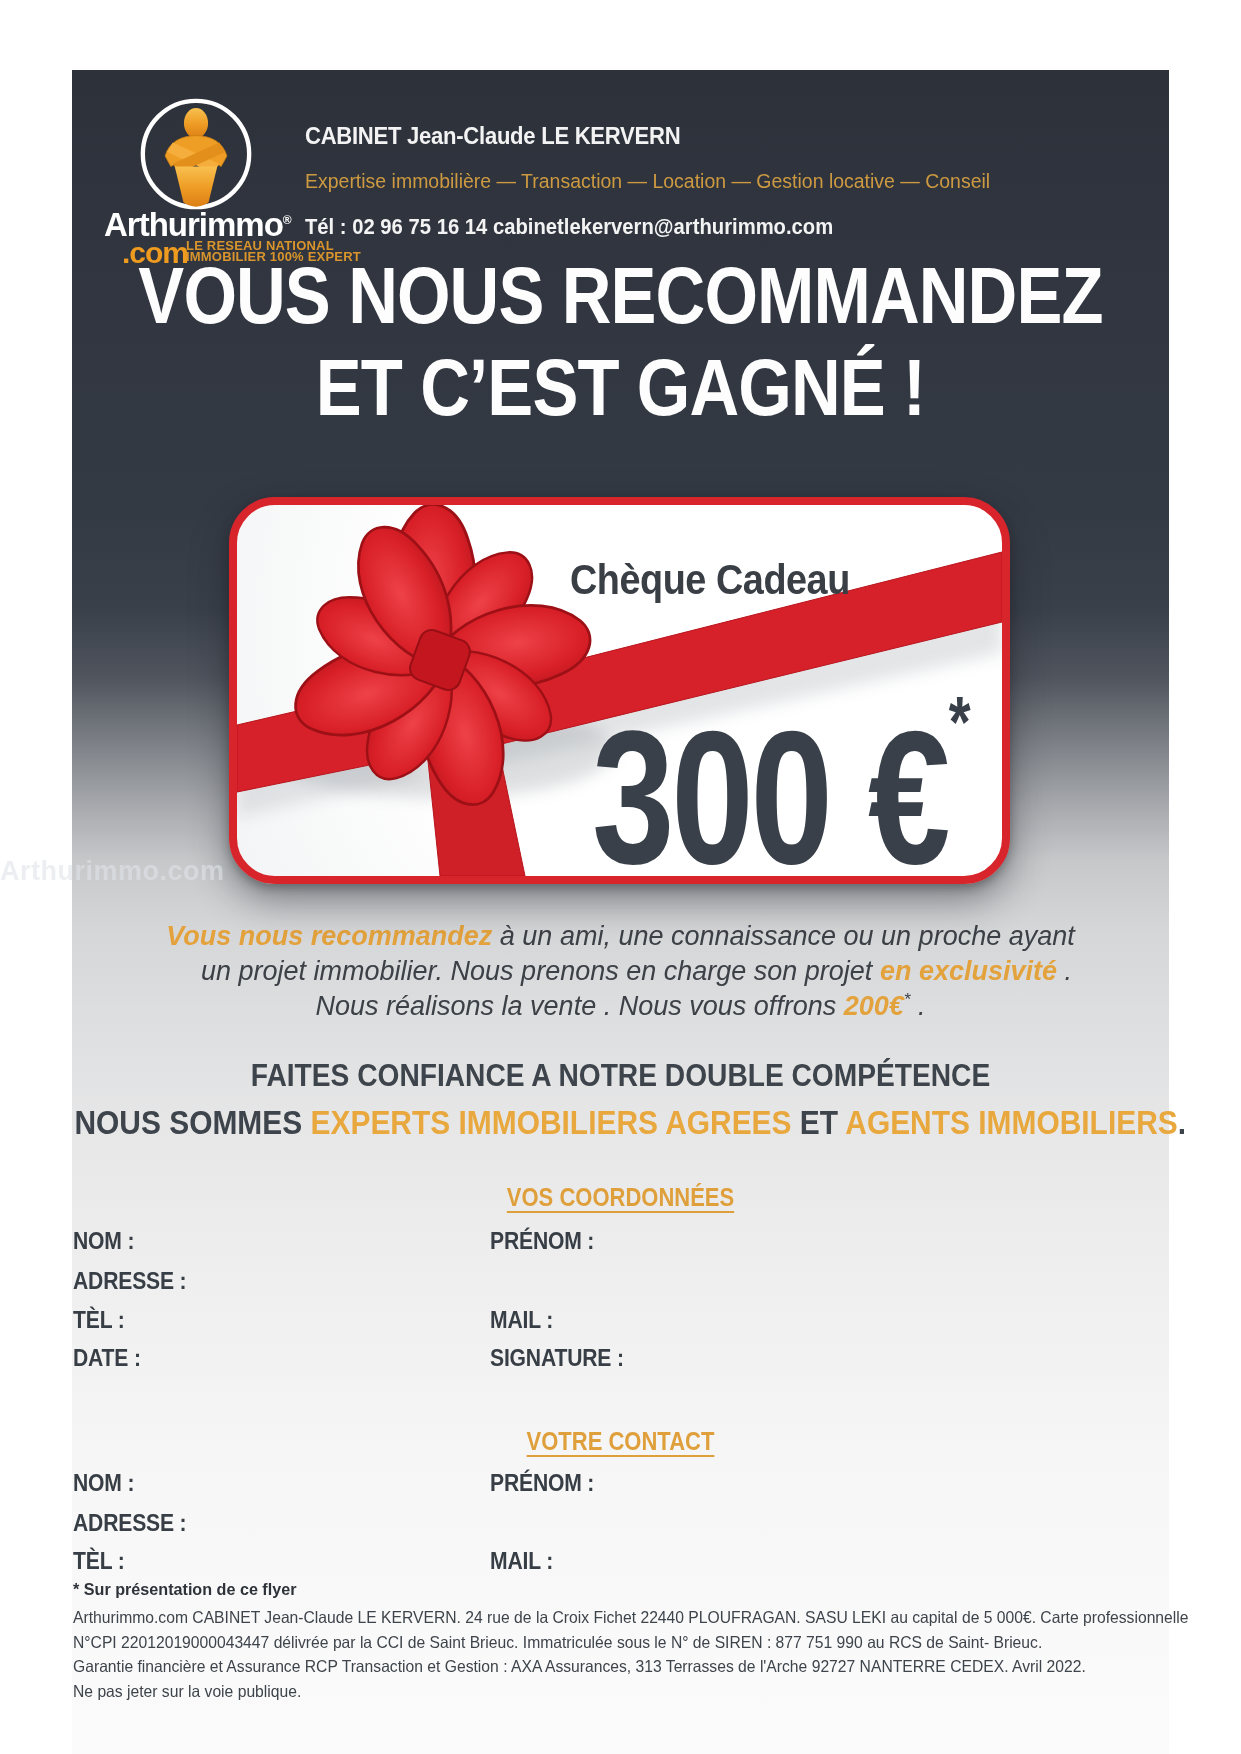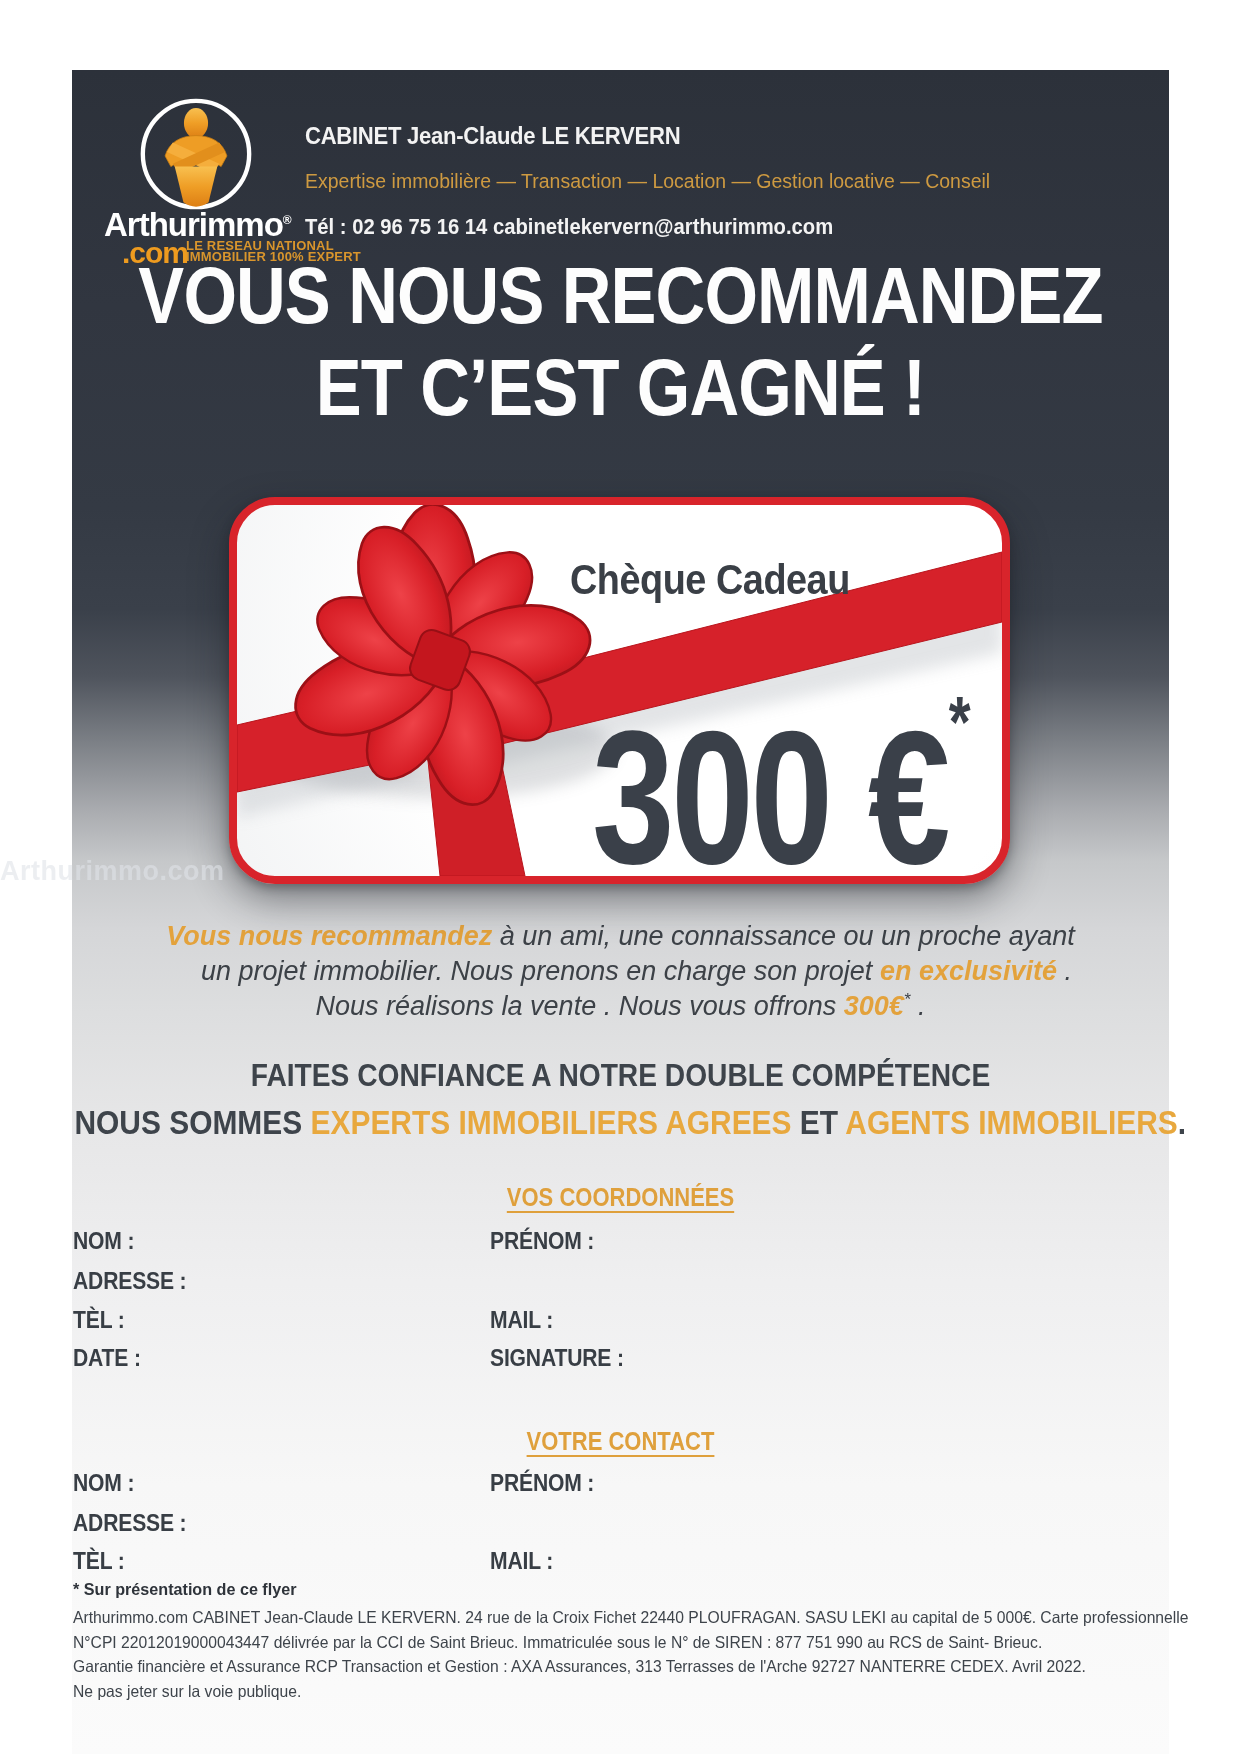--- a/index.html
+++ b/index.html
@@ -139,21 +139,21 @@
       <rect x="-26" y="-26" width="52" height="52" rx="12" transform="rotate(20)" fill="#c4161e" stroke="#970f15" stroke-width="2"></rect>
     </g>
   </svg>
 </div>
 <div class="abs cheque-label">Chèque Cadeau</div>
 <div class="abs amount"><span>300 €</span><span class="star">*</span></div>
 <div class="abs watermark">Arthurimmo.com</div>
 
 <div class="abs pitch p1"><span class="hl">Vous nous recommandez</span><span> à un ami, une connaissance ou un proche ayant</span></div>
 <div class="abs pitch p2"><span>un projet immobilier. Nous prenons en charge son projet </span><span class="hl">en exclusivité</span><span> .</span></div>
-<div class="abs pitch p3"><span>Nous réalisons la vente . Nous vous offrons </span><span class="hl">300€</span><sup>*</sup><span> .</span></div>
+<div class="abs pitch p3"><span>Nous réalisons la vente . Nous vous offrons </span><span class="hl">200€</span><sup>*</sup><span> .</span></div>
 
 <div class="abs comp1">FAITES CONFIANCE A NOTRE DOUBLE COMPÉTENCE</div>
 <div class="abs comp2"><span>NOUS SOMMES </span><span class="comp-hl">EXPERTS IMMOBILIERS AGREES</span><span> ET </span><span class="comp-hl">AGENTS IMMOBILIERS</span><span>.</span></div>
 
 <div class="abs sec-title t1"><span>VOS COORDONNÉES</span></div>
 <div class="abs f-label colL r1">NOM :</div>
 <div class="abs f-label colR r1">PRÉNOM :</div>
 <div class="abs f-label colL r2">ADRESSE :</div>
 <div class="abs f-label colL r3">TÈL :</div>
 <div class="abs f-label colR r3">MAIL :</div>

